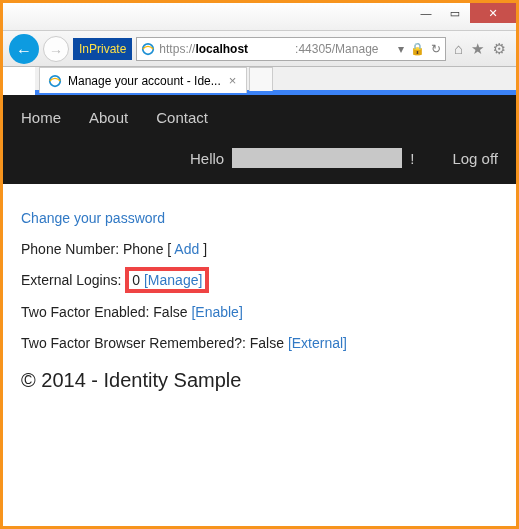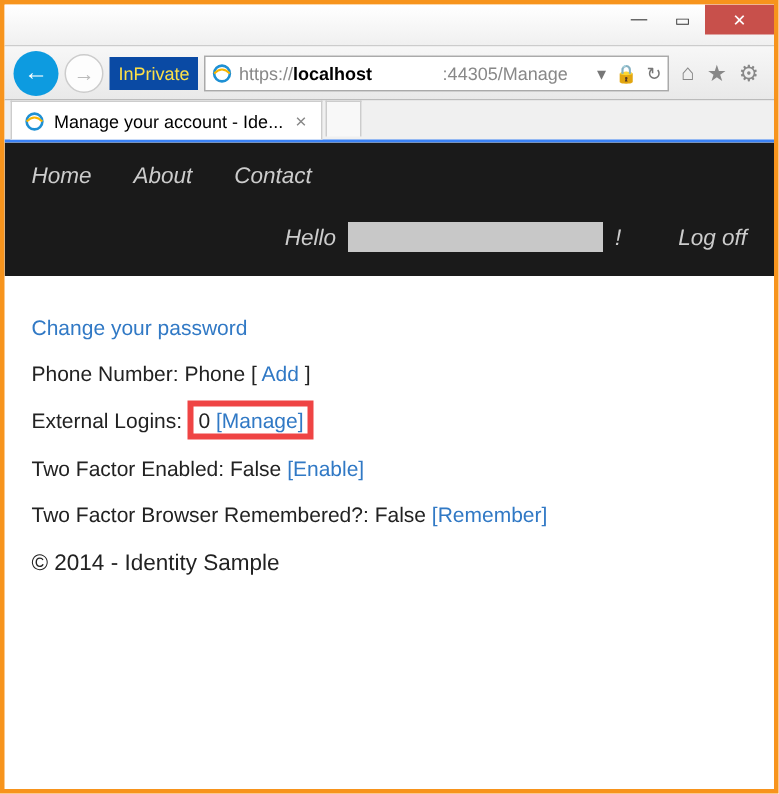--- a/index.html
+++ b/index.html
@@ -16,41 +16,41 @@
   .inprivate { background: #0a4aa4; color: #fde047; font-size: 12px; padding: 4px 6px; }
   .urlbox { flex: 1; display: flex; align-items: center; background: #fff; border: 1px solid #aaa; height: 24px; padding: 0 4px; gap: 4px; }
   .ie-icon { width: 14px; height: 14px; display: inline-block; }
   .urltext { flex:1; font-size: 12px; white-space: nowrap; overflow: hidden; }
   .urltext .proto { color: #888; }
   .urltext .host { color: #000000; font-weight: 700; }
   .urltext .path { color: #888; padding-left: 47px; }
   .urlicons { display: flex; gap: 6px; color: #777; font-size: 12px; align-items: center; }
   .righttools { display: flex; gap: 8px; color: #888; font-size: 15px; padding: 0 4px; }
   
-  .tabbar { height: 28px; background: #f0f0f0; border-bottom: 2px solid #3b82f6; display: flex; align-items: flex-start; padding-left: 4px; }
+  .tabbar { height: 28px; background: #f0f0f0; border-bottom: 5px solid #3b82f6; display: flex; align-items: flex-start; padding-left: 4px; margin-left: 32px; }
   .tab { background: #fff; border: 1px solid #ccc; border-bottom: none; height: 26px; display: flex; align-items: center; padding: 0 8px; gap: 6px; font-size: 12px; max-width: 230px; }
   .tab .ie-icon { width:14px; height:14px; }
   .tabclose { color: #888; font-size: 13px; padding: 0 2px; }
   .newtab { width: 24px; height: 24px; border: 1px solid #ccc; border-bottom: none; background: #f8f8f8; margin-left: 2px; }
   
   .page { height: calc(529px - 6px - 28px - 36px - 28px); overflow: hidden; }
-  .nav { background: #1a1a1a; color: #999; padding: 14px 18px 16px 18px; font-style: italic; }
+  .nav { background: #1a1a1a; color: #999; padding: 14px 18px 16px 18px; }
   .navrow { display: flex; gap: 28px; font-size: 15px; }
   .navrow a { color: #ccc; text-decoration: none; }
   .loginrow { display: flex; justify-content: flex-end; align-items: center; margin-top: 22px; font-size: 15px; gap: 8px; }
   .hello { color: #ccc; margin-left: 20px; }
   .userbox { background: #c8c8c8; width: 170px; height: 20px; display: inline-block; }
   .excl { color: #ccc; }
   .logoff { color: #ccc; margin-left: 30px; }
   
   .content { padding: 16px 18px; font-size: 14px; color: #222; }
   .content p { margin: 6px 0; line-height: 1.8; }
   a.link { color: #3179c5; text-decoration: none; }
   .highlight { border: 4px solid #ef4444; padding: 1px 3px; }
-  .footer { margin-top: 40px; font-size: 15px; }
+  .footer { margin-top: 40px; font-size: 20px; }
 </style>
 </head>
 <body>
 
 <div class="titlebar">
   <div class="winbtn min">—</div>
   <div class="winbtn max">▭</div>
   <div class="winbtn close">✕</div>
 </div>
 
@@ -125,18 +125,18 @@
       </span>
     </p>
 
     <p>
       <span>Two Factor Enabled: </span><span>False</span>
       <a class="link">[Enable]</a>
     </p>
 
     <p>
       <span>Two Factor Browser Remembered?: </span><span>False</span>
-      <a class="link">[Remember]</a>
+      <a class="link">[External]</a>
     </p>
 
     <p class="footer">© 2014 - Identity Sample</p>
   </div>
 </div>
 
 </body></html>

